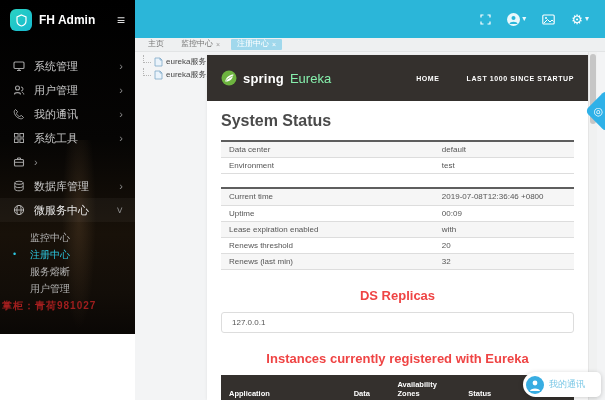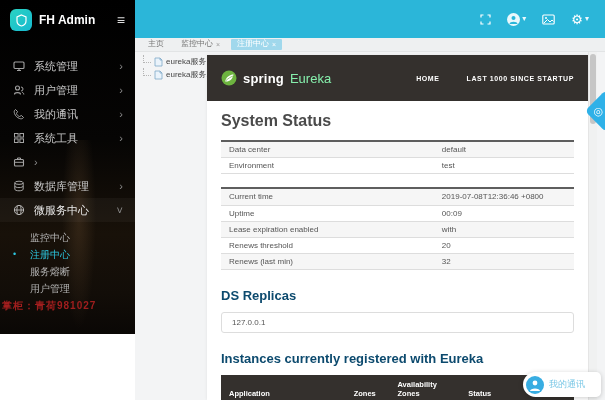--- a/index.html
+++ b/index.html
@@ -53,21 +53,21 @@
   .eureka{position:absolute;left:72px;top:3px;width:381px;height:345px;background:#fff;overflow:hidden;
     box-shadow:0 0 3px rgba(0,0,0,.08);}
   .e-nav{height:46px;background:#34302d;display:flex;align-items:center;padding:0 14px;box-sizing:border-box;}
   .brand{display:flex;align-items:center;gap:6px;}
   .brand-spring{color:#fff;font-size:13px;font-weight:bold;letter-spacing:.2px;}
   .brand-product{color:#86efac;font-size:13px;font-weight:500;}
   .e-links{margin-left:auto;display:flex;gap:27px;}
   .e-link{color:#fff;font-size:7px;font-weight:bold;letter-spacing:.6px;cursor:pointer;}
   .e-body{padding:8px 14px 0;}
   .e-h1{font-size:16px;font-weight:bold;color:#4a4a4a;margin:3px 0 10px;}
-  .e-h2{font-size:13px;font-weight:bold;color:#0c4a6e;margin:18px 0 9px;}
+  .e-h2{font-size:13px;font-weight:bold;color:#ef4444;margin:18px 0 9px;text-align:center;}
   .s-table{border-top:2px solid #5e5e5e;margin-bottom:13px;}
   .s-row{display:flex;font-size:8px;color:#555;border-bottom:1px solid #ddd;line-height:1.15;}
   .s-row:nth-child(odd){background:#f6f6f6;}
   .s-label{width:62%;padding:3px 0 3px 8px;box-sizing:border-box;}
   .s-value{width:38%;padding:3px 0 3px 2px;box-sizing:border-box;}
   .replica-box{border:1px solid #ddd;border-radius:3px;background:#fff;padding:5px 10px;
     font-size:8px;color:#555;margin-bottom:4px;}
   .inst-header{background:#34302d;color:#fff;display:flex;align-items:flex-end;
     padding:4px 8px 6px;font-size:7.5px;font-weight:bold;height:29px;box-sizing:border-box;margin-top:8px;}
   .ic1{flex:0 0 37%;}
@@ -308,21 +308,21 @@
           <span class="s-value">32</span>
         </div>
       </div>
 
       <div class="e-h2">DS Replicas</div>
       <div class="replica-box">127.0.0.1</div>
 
       <div class="e-h2">Instances currently registered with Eureka</div>
       <div class="inst-header">
         <span class="ic1">Application</span>
-        <span class="ic2">Zones</span>
+        <span class="ic2">Data</span>
         <span class="ic3">
             <span>Availability Zones</span>
           </span>
         <span class="ic4">Status</span>
       </div>
     </div>
   </div>
 
   <div class="scrollbar">
     <div class="scroll-thumb"></div>

